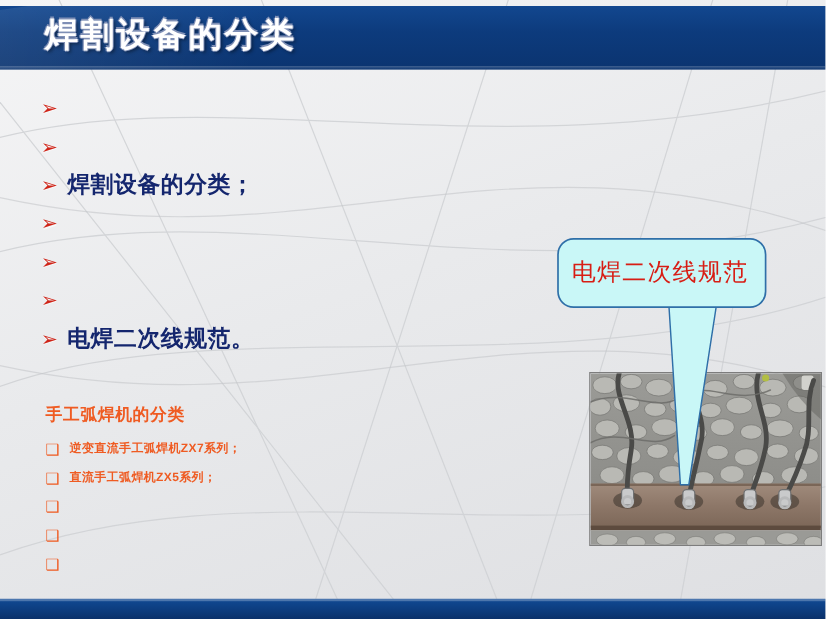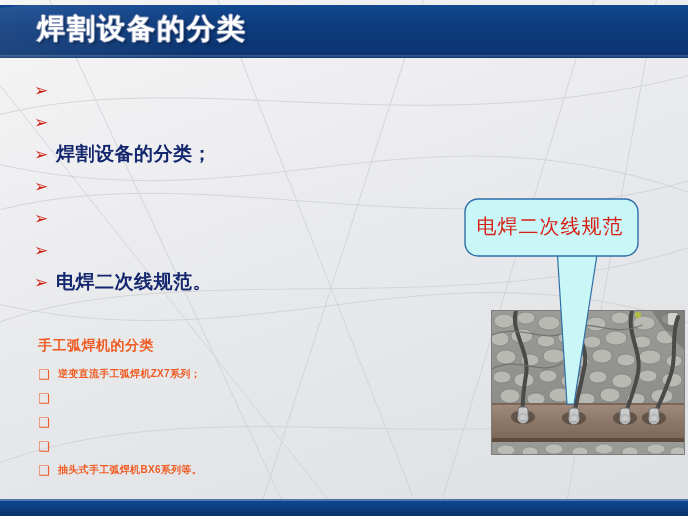--- a/index.html
+++ b/index.html
@@ -260,33 +260,33 @@
   <div class="sub-block">
     <div class="sub-heading">手工弧焊机的分类</div>
 
     <div class="sub-item">
       <span class="square-bullet">❑</span>
       <span class="sub-item-text">逆变直流手工弧焊机ZX7系列；</span>
     </div>
 
     <div class="sub-item">
       <span class="square-bullet">❑</span>
+      <span class="sub-item-text">直流手工弧焊机ZX5系列；</span>
     </div>
 
     <div class="sub-item">
       <span class="square-bullet">❑</span>
     </div>
 
     <div class="sub-item">
       <span class="square-bullet">❑</span>
     </div>
 
     <div class="sub-item">
       <span class="square-bullet">❑</span>
-      <span class="sub-item-text">抽头式手工弧焊机BX6系列等。</span>
     </div>
   </div>
 
   <div class="photo">
     <svg width="194" height="145" viewBox="0 0 194 145">
       <defs>
         <linearGradient id="ballastTop" x1="0" y1="0" x2="0" y2="1">
           <stop offset="0" stop-color="#9b9b97"></stop>
           <stop offset="1" stop-color="#8d8d89"></stop>
         </linearGradient>

